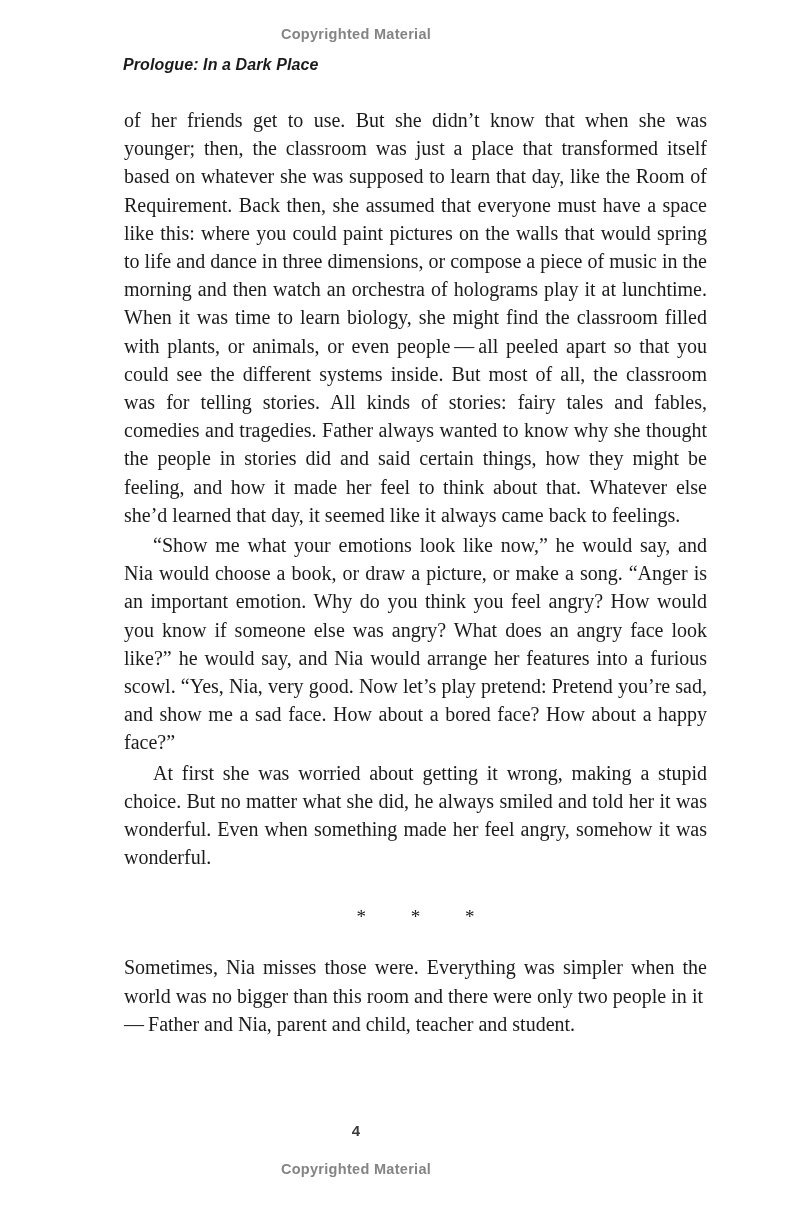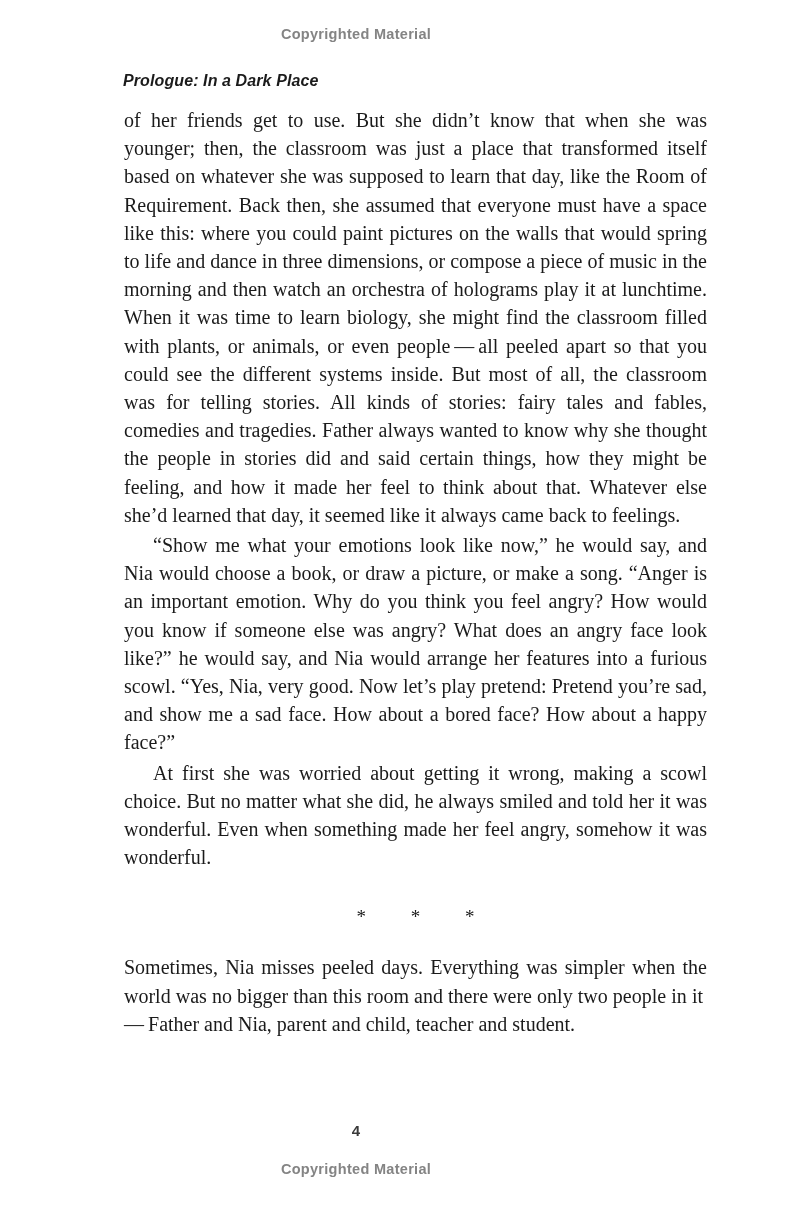--- a/index.html
+++ b/index.html
@@ -19,21 +19,21 @@
     font-family: "Liberation Sans", sans-serif;
     font-size: 14.5px;
     font-weight: 700;
     letter-spacing: 0.3px;
     color: #848484;
   }
   .top-notice { top: 26px; }
   .bottom-notice { top: 1161px; }
   .running-header {
     position: absolute;
-    top: 72px;
+    top: 56px;
     left: 123px;
     font-family: "Liberation Sans", sans-serif;
     font-size: 16px;
     font-weight: 700;
     font-style: italic;
     letter-spacing: 0.1px;
     color: #1b1b1b;
   }
   .body-text {
     position: absolute;
@@ -75,22 +75,22 @@
 
 <div class="page">
 
   <div class="top-notice">Copyrighted Material</div>
 
   <div class="running-header">Prologue: In a Dark Place</div>
 
   <div class="body-text">
       <p class="para">of her friends get to use. But she didn’t know that when she was younger; then, the classroom was just a place that transformed itself based on whatever she was supposed to learn that day, like the Room of Requirement. Back then, she assumed that everyone must have a space like this: where you could paint pictures on the walls that would spring to life and dance in three dimensions, or compose a piece of music in the morning and then watch an orchestra of holograms play it at lunchtime. When it was time to learn biology, she might find the classroom filled with plants, or animals, or even people — all peeled apart so that you could see the different systems inside. But most of all, the classroom was for telling stories. All kinds of stories: fairy tales and fables, comedies and tragedies. Father always wanted to know why she thought the people in stories did and said certain things, how they might be feeling, and how it made her feel to think about that. Whatever else she’d learned that day, it seemed like it always came back to feelings.</p>
       <p class="para indent">“Show me what your emotions look like now,” he would say, and Nia would choose a book, or draw a picture, or make a song. “Anger is an important emotion. Why do you think you feel angry? How would you know if someone else was angry? What does an angry face look like?” he would say, and Nia would arrange her features into a furious scowl. “Yes, Nia, very good. Now let’s play pretend: Pretend you’re sad, and show me a sad face. How about a bored face? How about a happy face?”</p>
-      <p class="para indent">At first she was worried about getting it wrong, making a scowl choice. But no matter what she did, he always smiled and told her it was wonderful. Even when something made her feel angry, somehow it was wonderful.</p>
+      <p class="para indent">At first she was worried about getting it wrong, making a stupid choice. But no matter what she did, he always smiled and told her it was wonderful. Even when something made her feel angry, somehow it was wonderful.</p>
       <div class="section-break">* * *</div>
-      <p class="para">Sometimes, Nia misses peeled days. Everything was simpler when the world was no bigger than this room and there were only two people in it — Father and Nia, parent and child, teacher and student.</p>
+      <p class="para">Sometimes, Nia misses those were. Everything was simpler when the world was no bigger than this room and there were only two people in it — Father and Nia, parent and child, teacher and student.</p>
     </div>
 
   <div class="page-number">4</div>
 
   <div class="bottom-notice">Copyrighted Material</div>
 
 </div>
 
 </body></html>

